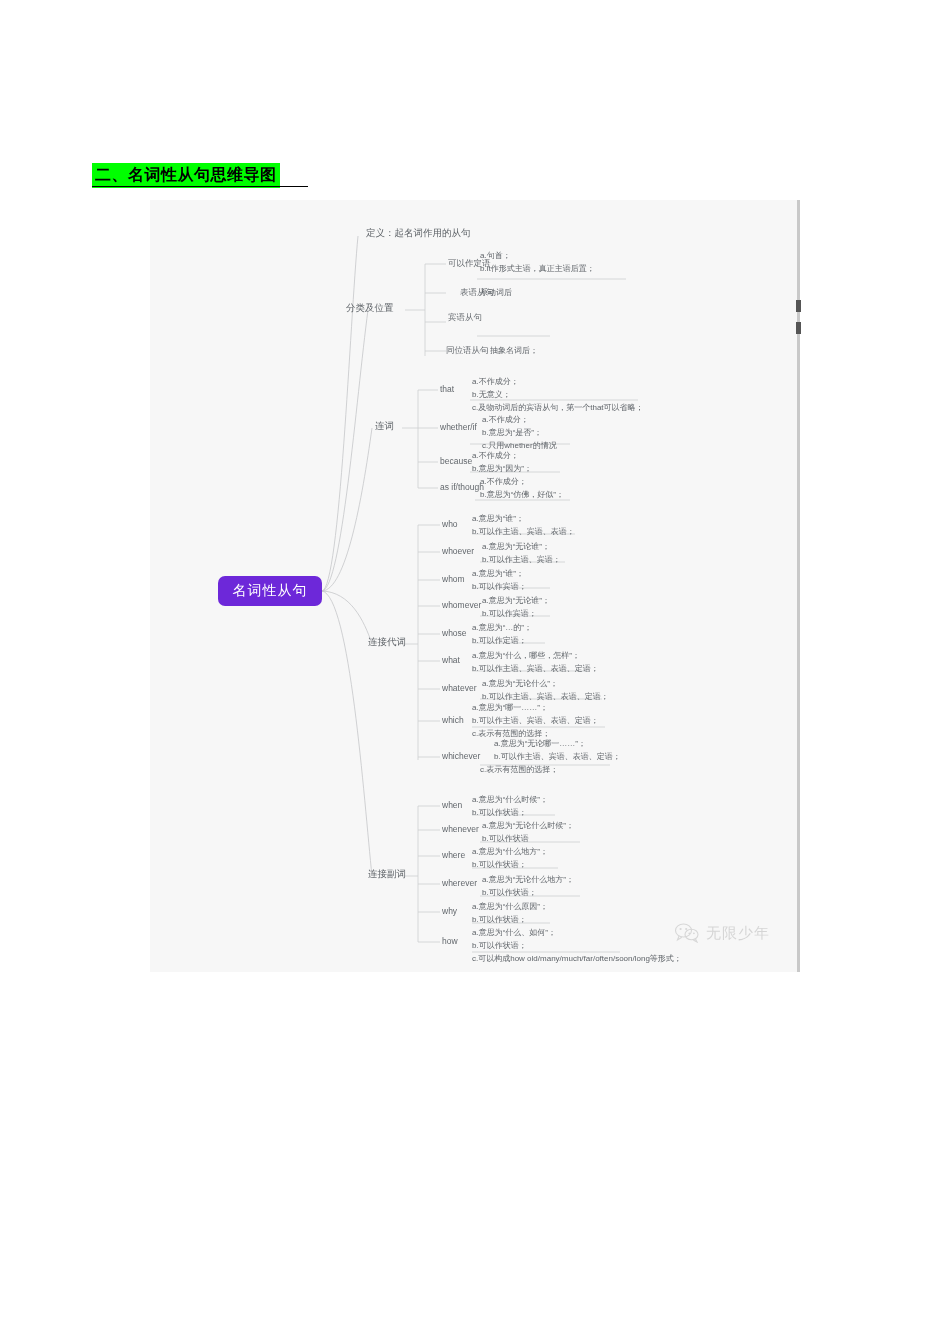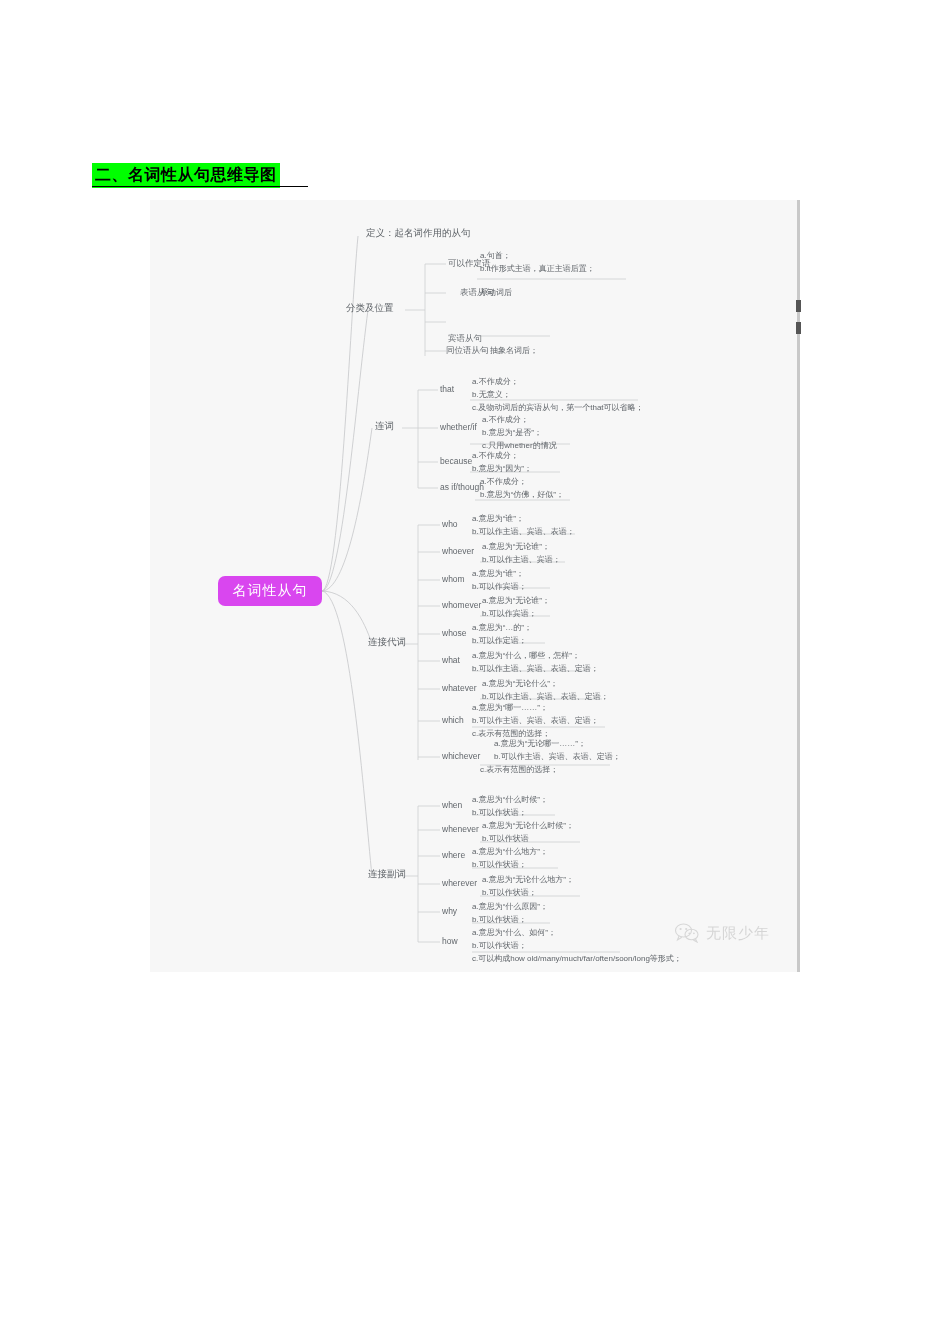--- a/index.html
+++ b/index.html
@@ -81,21 +81,21 @@
   }
 
   
   #root-node {
     position: absolute;
     left: 68px;
     top: 376px;
     width: 104px;
     height: 30px;
     border-radius: 7px;
-    background: #d946ef;
+    background: #6d28d9;
     color: #ffffff;
     font-size: 14px;
     display: flex;
     align-items: center;
     justify-content: center;
     letter-spacing: 1px;
     box-sizing: border-box;
   }
 
   
@@ -241,21 +241,21 @@
   <div class="leafblock" style="left:330px; top:50px;">
     <div>a.句首；</div>
     <div>b.it作形式主语，真正主语后置；</div>
   </div>
 
   <div class="node lvl2 cn" style="left:310px; top:87px;">表语从句</div>
   <div class="leafblock" style="left:330px; top:87px;">
     <div>系动词后</div>
   </div>
 
-  <div class="node lvl2 cn" style="left:298px; top:133px;">宾语从句</div>
+  <div class="node lvl2 cn" style="left:298px; top:112px;">宾语从句</div>
 
   <div class="node lvl2 cn" style="left:296px; top:145px;">同位语从句</div>
   <div class="leafblock" style="left:340px; top:145px;">
     <div>抽象名词后；</div>
   </div>
 
   <div class="node lvl1 cn" style="left:225px; top:220px;">连词</div>
 
   <div class="node lvl2 lat" style="left:290px; top:184px;">that</div>
   <div class="leafblock" style="left:322px; top:176px;">

